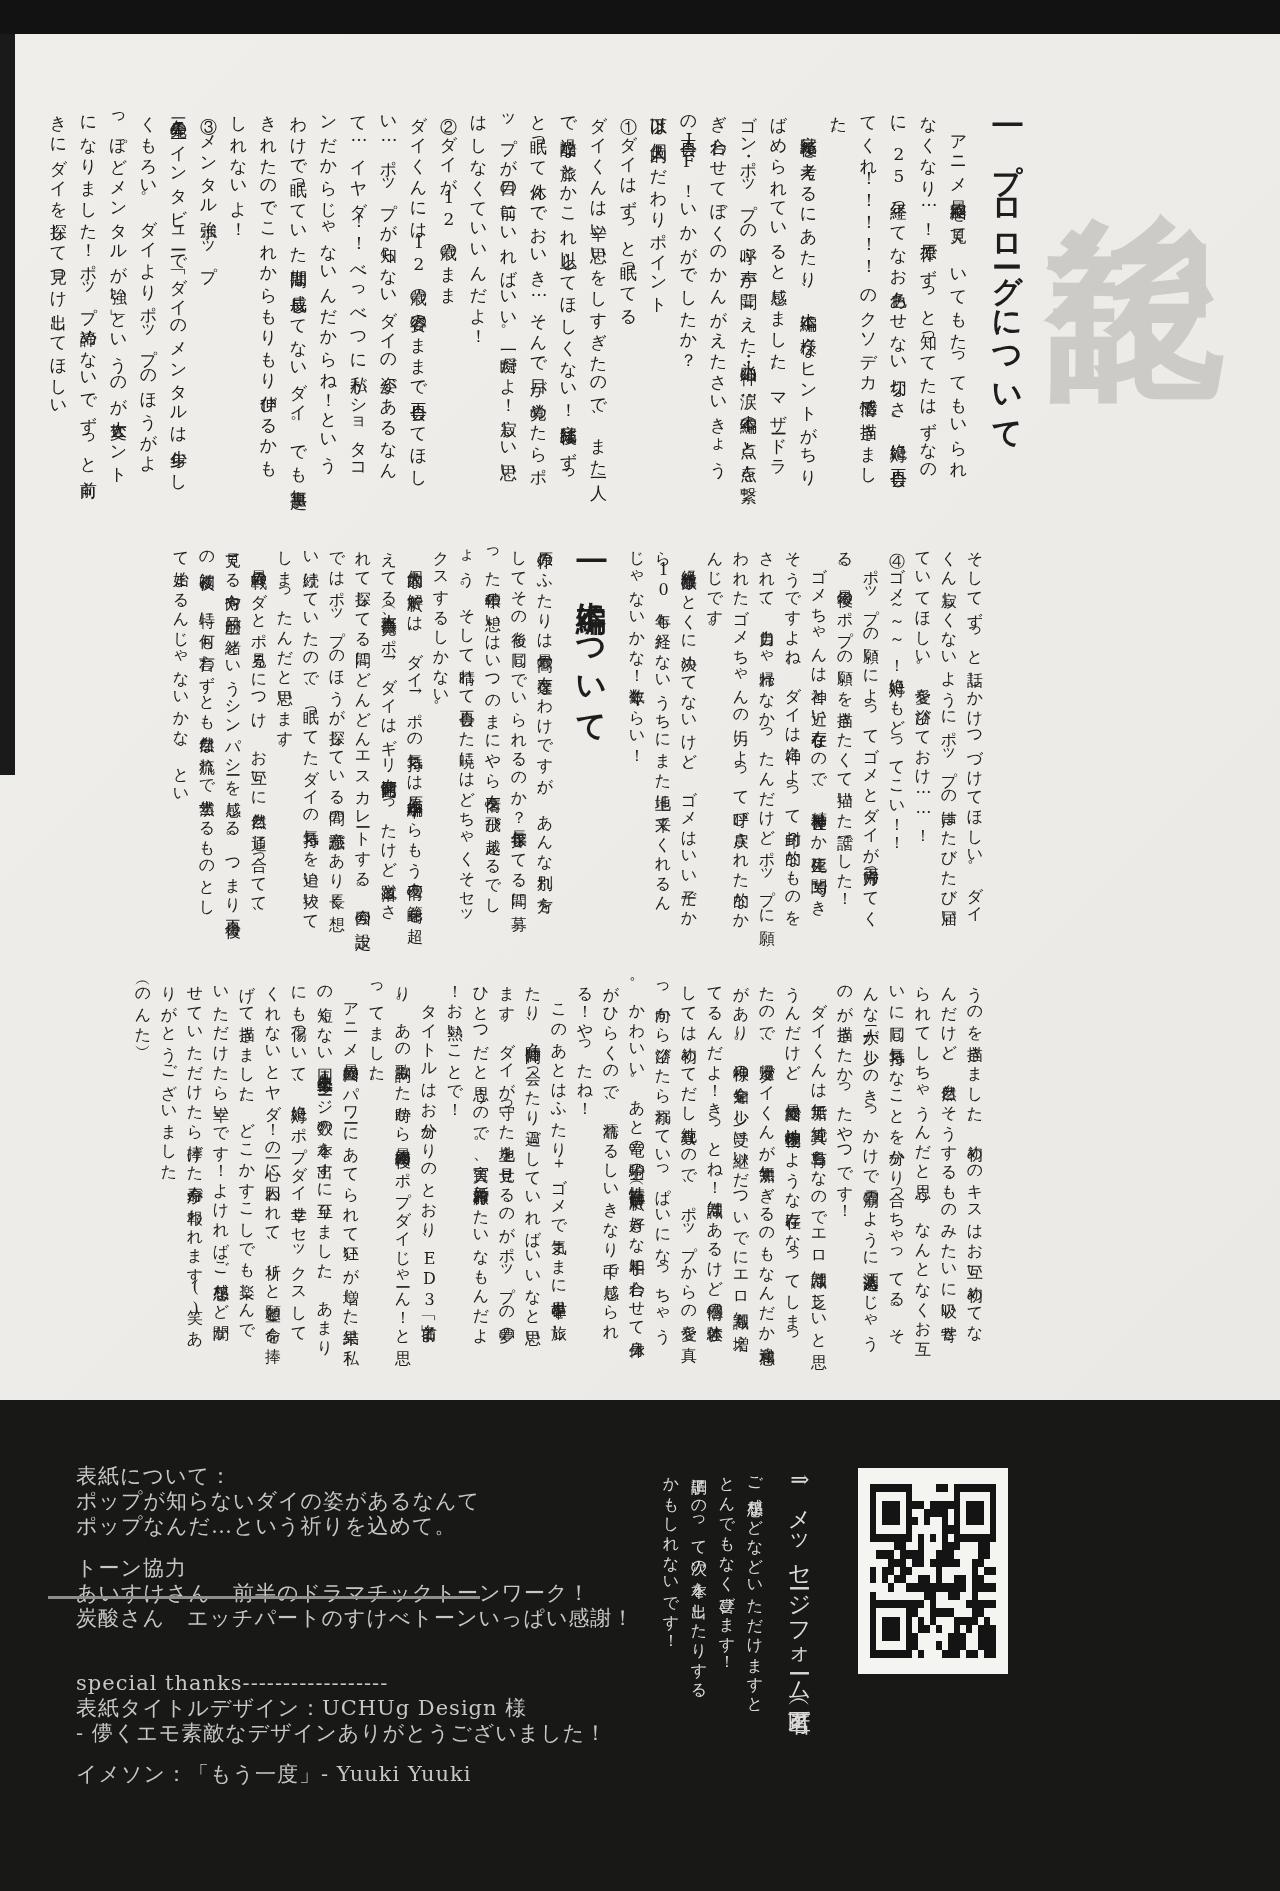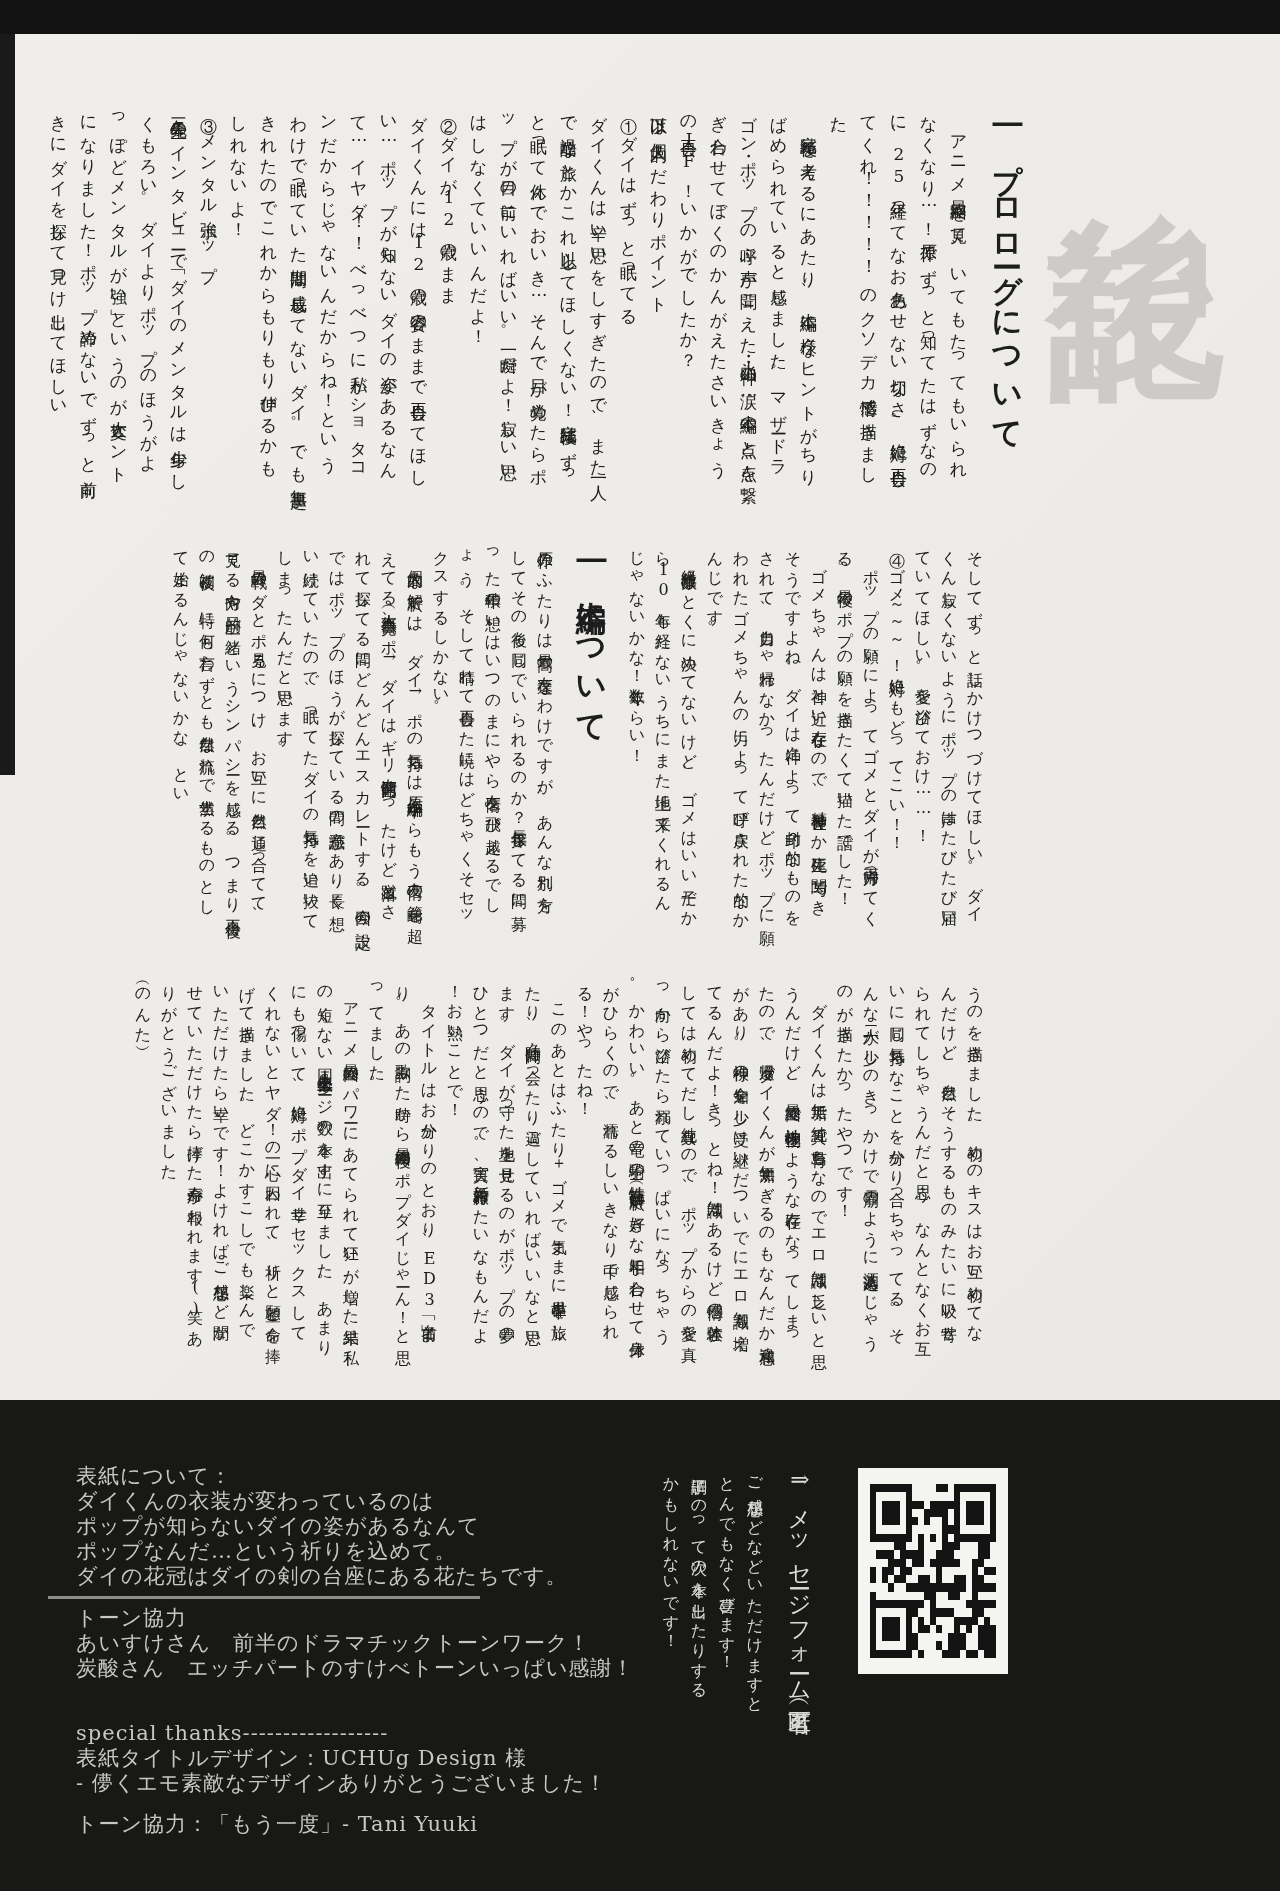--- a/index.html
+++ b/index.html
@@ -80,37 +80,35 @@
 
   <section class="vblock block-closing">
     <span class="vlist"><p>うのを描きました。初めのキスはお互い初めてなんだけど、自然とそうするものみたいに吸い寄せられてしちゃうんだと思う。なんとなくお互いに同じ気持ちなことを分かり合っちゃってる。そんな二人が少しのきっかけで雪崩のように洒落込んじゃうのが描きたかったやつです！</p><p>　ダイくんは無垢で純真で島育ちなのでエロ知識は乏しいと思うんだけど、最終回で神性生物のような存在になってしまったので、帰還ダイくんが無知すぎるのもなんだか違和感があり。神様の全知を少し受け継いだついでにエロ知識も増えてるんだよ！きっとね！知識はあるけど感情の体験としては初めてだし純真なので、ポップからの愛を真っ向から浴びたら溺れていっぱいになっちゃう。かわいい。あと竜の騎士の特性（自己解釈）で好きな相手に合わせて身体がひらくので、濡れるしいきなり中で感じられる！やったね！</p><p>　このあとはふたり＋ゴメで気ままに世界中を旅したり、時々仲間に会ったり過ごしていればいいなと思います。ダイが守った地上を見せるのがポップの夢のひとつだと思うので。実質、新婚旅行みたいなもんだよ！お熱いことで！</p><p>　タイトルはお分かりのとおり、ED3「名前」より。あの歌詞みた時から最終回後のポプダイじゃーん！と思ってました。</p><p>　アニメ最終回のパワーにあてられて狂いが増した結果、私の短くない同人人生史上最多ページ数の本を出すに至りました。あまりにも傷ついて、絶対にポプダイ幸せセックスしてくれないとヤダ！の一心に囚われて、祈りと願望と命を捧げて描きました。どこかすこしでも楽しんでいただけたら幸いです！よければご感想など聞かせていただけたら捧げた寿命が報われます(笑)ありがとうございました</p></span>
     <p class="sig">（のんた）</p>
   </section>
 
   <footer class="footer">
     <div class="credits">
       <div class="group">
           <p>表紙について：</p>
-          <p>ダイくんの衣装が変わっているのは</p>
           <p>ポップが知らないダイの姿があるなんて</p>
           <p>ポップなんだ…という祈りを込めて。</p>
-          <p>ダイの花冠はダイの剣の台座にある花たちです。</p>
         </div>
       <div class="group group-tone">
           <p>トーン協力</p>
           <p>あいすけさん　前半のドラマチックトーンワーク！</p>
           <p>炭酸さん　エッチパートのすけべトーンいっぱい感謝！</p>
         </div>
       <div class="group group-thanks">
           <p>special thanks------------------</p>
           <p>表紙タイトルデザイン：UCHUg Design 様</p>
           <p>- 儚くエモ素敵なデザインありがとうございました！</p>
         </div>
       <div class="group group-song">
-        <p>トーン協力：「もう一度」- Tani Yuuki</p>
+        <p>イメソン：「もう一度」- Yuuki Yuuki</p>
       </div>
     </div>
     <div class="divider"></div>
 
     <div class="vblock form-vblock">
       <h3>⇒メッセージフォーム（匿名可）</h3>
       <span class="vlist"><p>ご感想などなどいただけますと</p><p>とんでもなく喜びます！</p><p>調子にのって次の本を出したりする</p><p>かもしれないです！</p></span>
     </div>
 
     <div class="qr-box">

